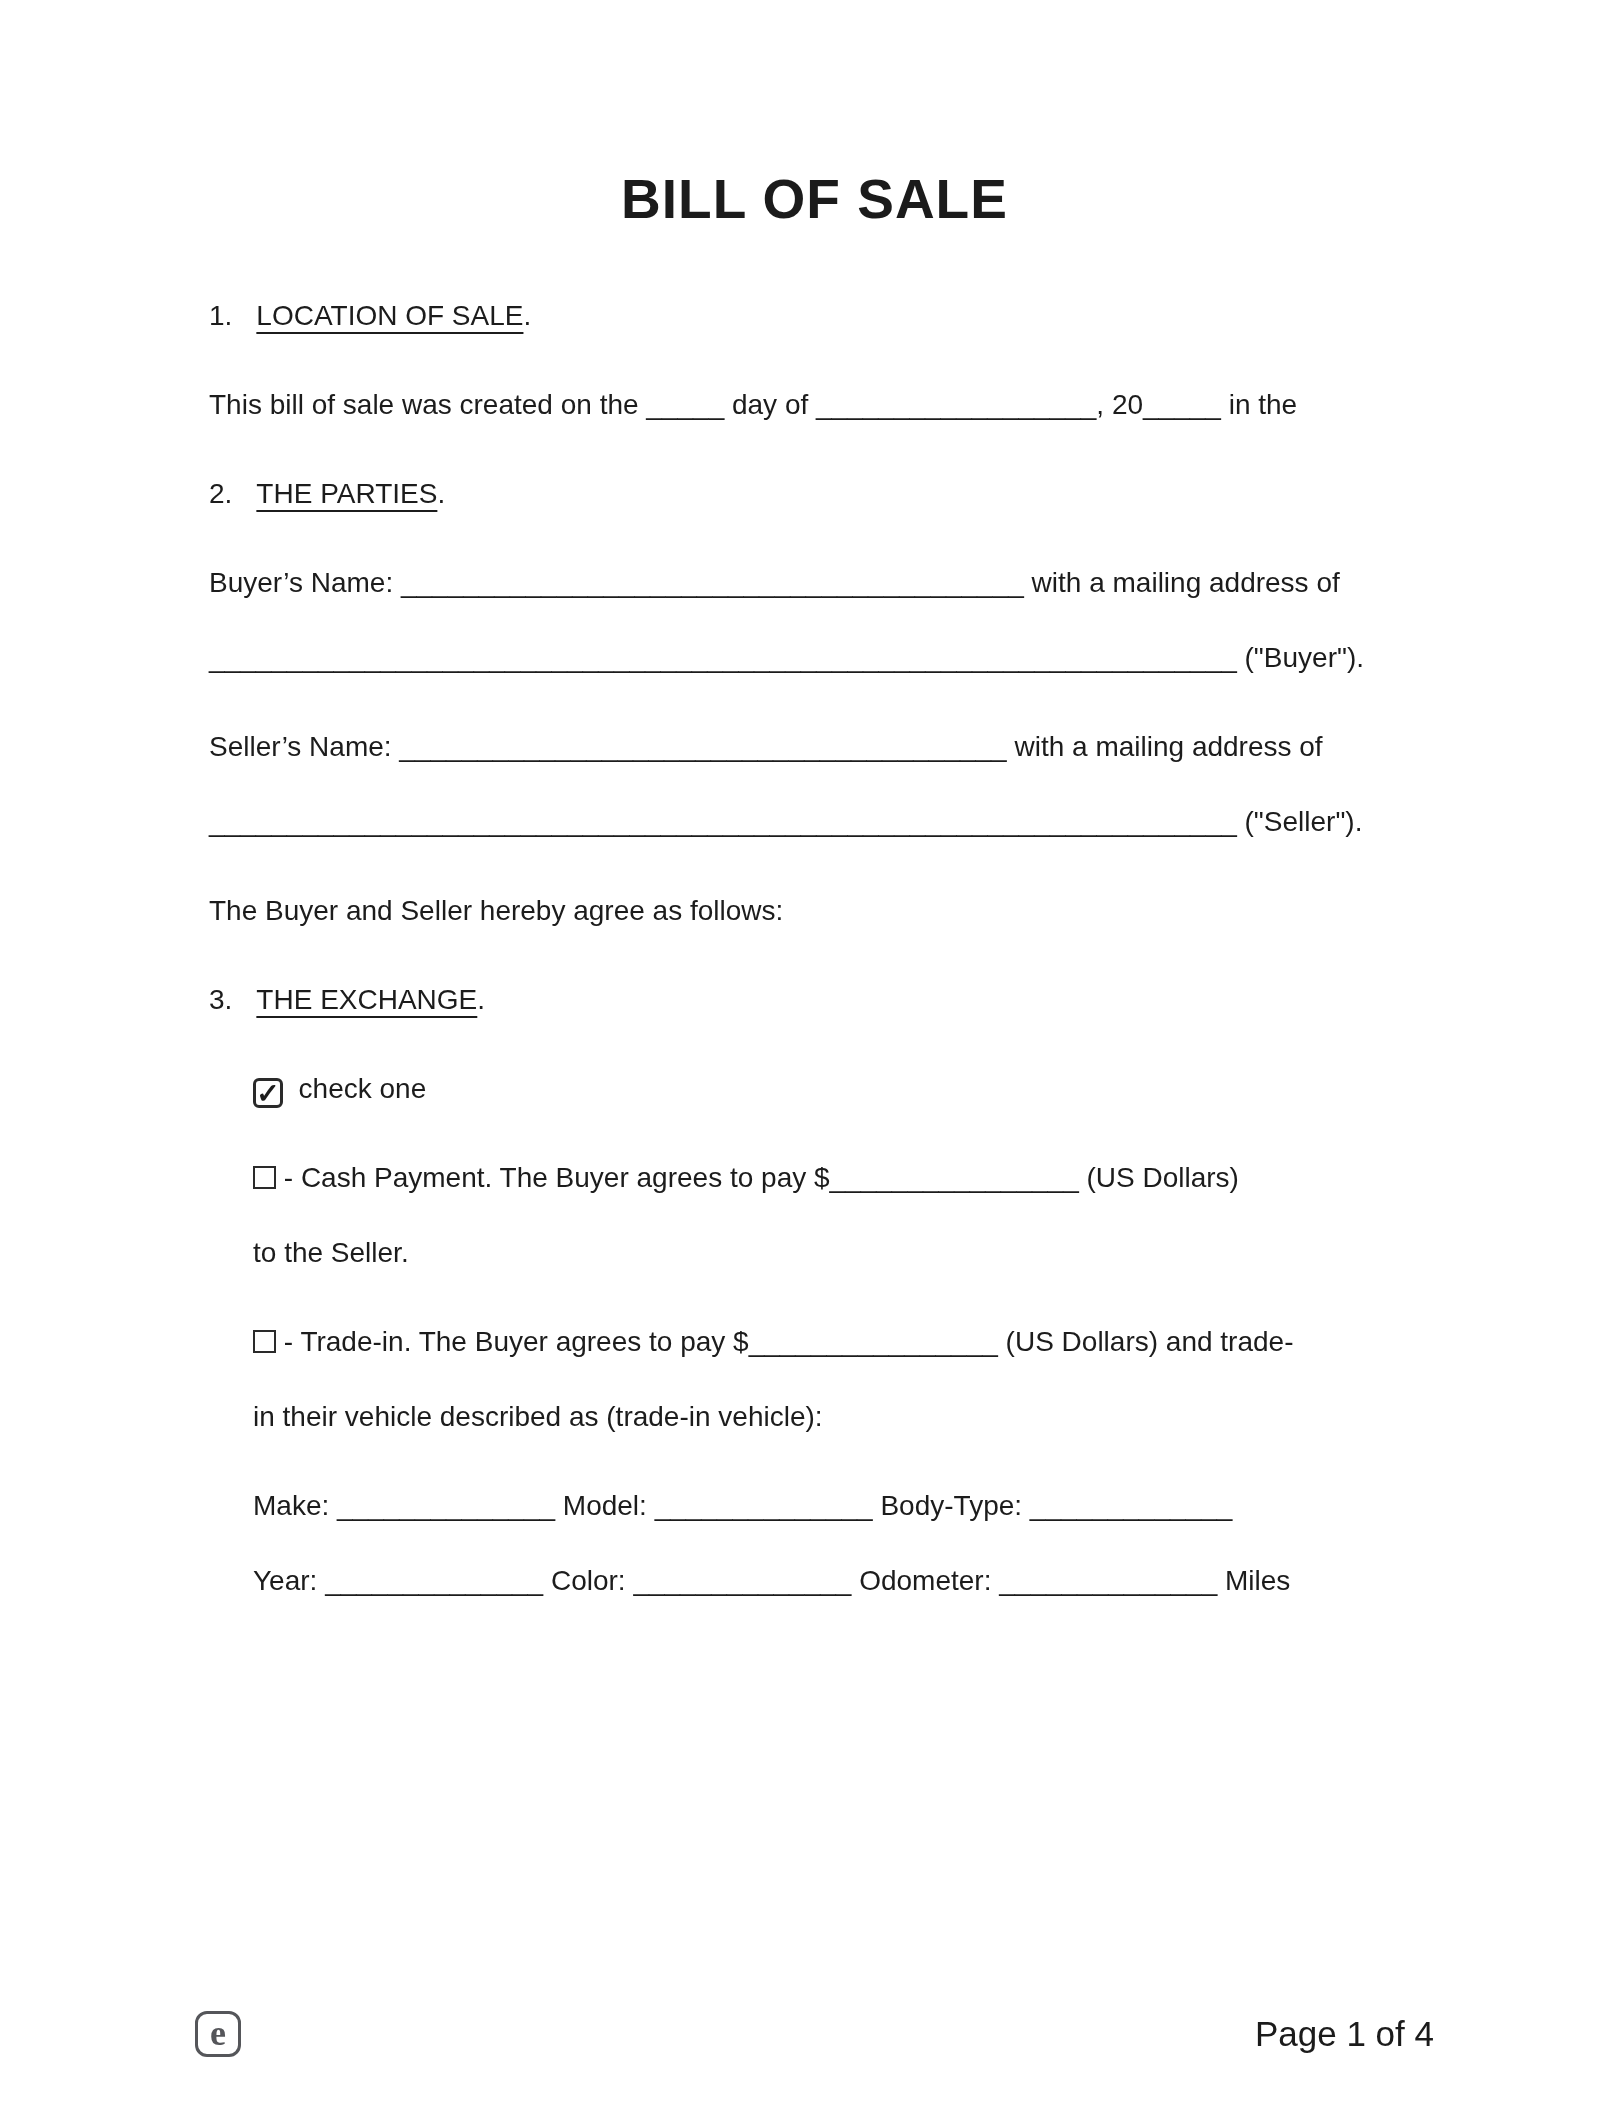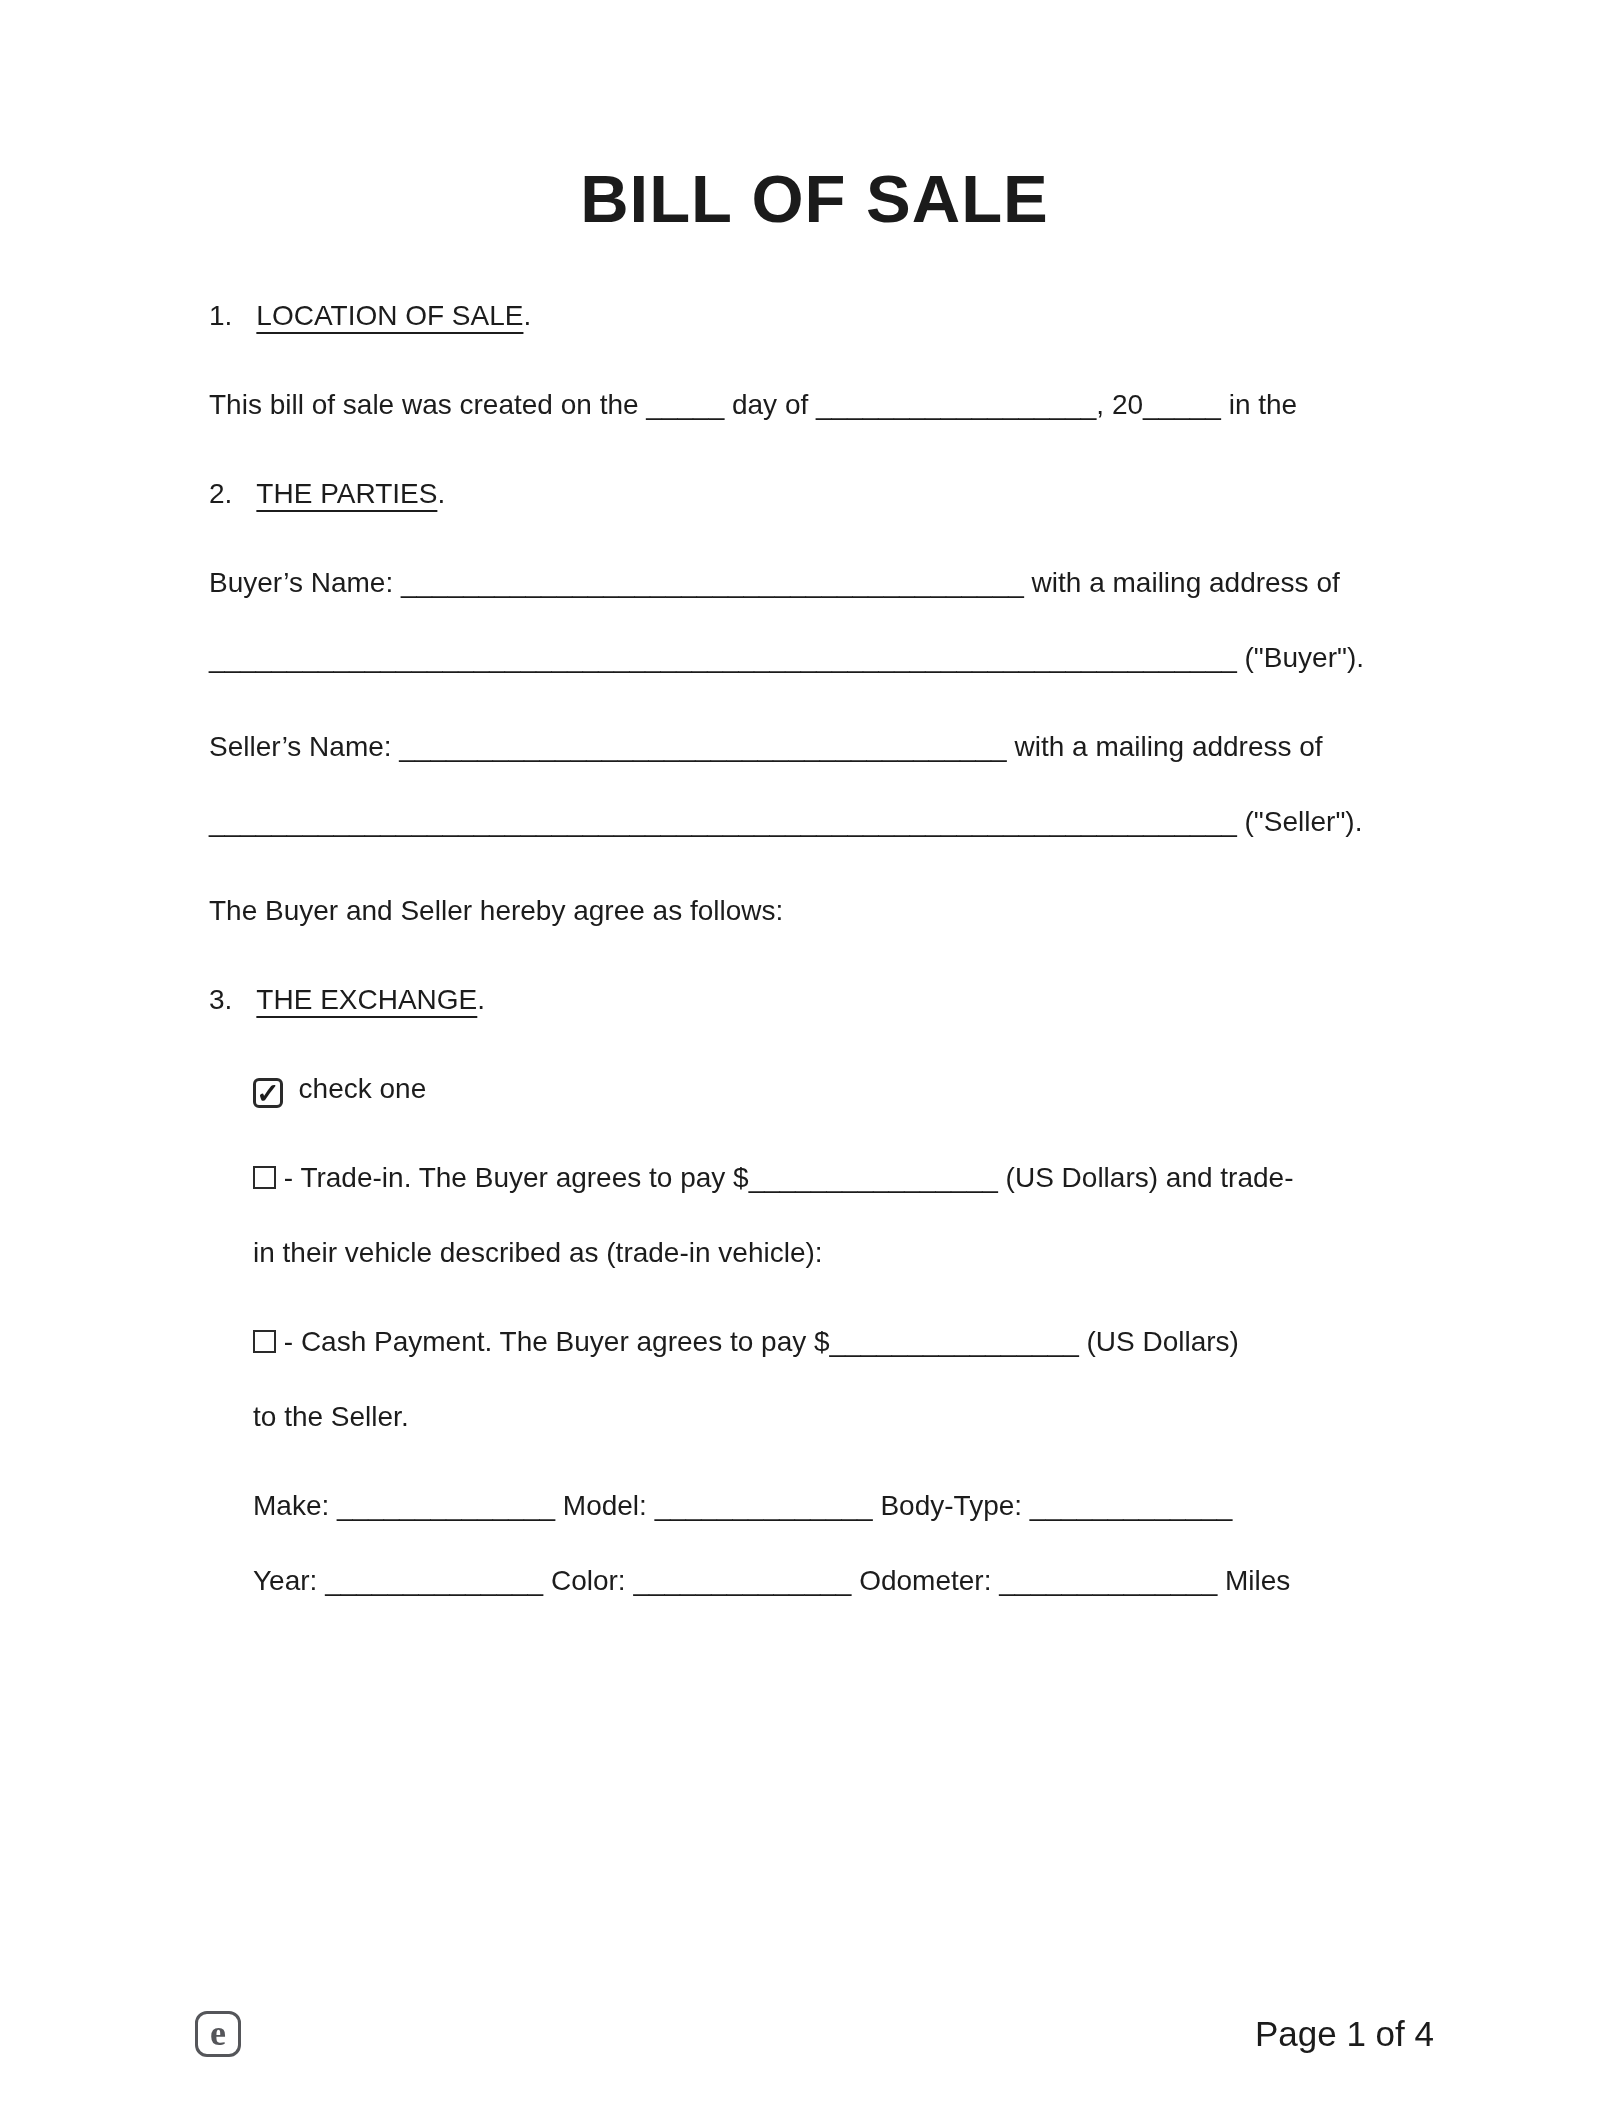--- a/index.html
+++ b/index.html
@@ -13,21 +13,21 @@
     overflow: hidden;
   }
   .page {
     width: 100%;
     height: 100%;
     padding: 168px 190px 0 195px;
     position: relative;
   }
   .title {
     text-align: center;
-    font-size: 67px;
+    font-size: 55px;
     font-weight: bold;
     letter-spacing: 1px;
     line-height: 62px;
     margin-bottom: 48px;
     color: #1b1b1b;
   }
   .doc {
     font-size: 28px;
     line-height: 75px;
   }
@@ -112,26 +112,26 @@
       <div class="block para">
         <div class="line"><span>The Buyer and Seller hereby agree as follows:</span></div>
       </div>
       <div class="block heading">
         <div class="line"><span class="h-num">3.</span><span class="h-text">THE EXCHANGE</span><span class="h-suffix">.</span></div>
       </div>
       <div class="block para indent">
         <div class="line"><span class="cb checked">✓</span><span>  check one</span></div>
       </div>
       <div class="block para indent">
+        <div class="line"><span class="cb"></span><span> - </span><span class="b">Cash Payment</span><span>. The Buyer agrees to pay $________________ (US Dollars)</span></div>
+        <div class="line"><span>to the Seller.</span></div>
+      </div>
+      <div class="block para indent">
         <div class="line"><span class="cb"></span><span> - </span><span class="b">Trade-in</span><span>. The Buyer agrees to pay $________________ (US Dollars) and trade-</span></div>
         <div class="line"><span>in their vehicle described as (trade-in vehicle):</span></div>
-      </div>
-      <div class="block para indent">
-        <div class="line"><span class="cb"></span><span> - </span><span class="b">Cash Payment</span><span>. The Buyer agrees to pay $________________ (US Dollars)</span></div>
-        <div class="line"><span>to the Seller.</span></div>
       </div>
       <div class="block para indent">
         <div class="line"><span>Make: ______________ Model: ______________ Body-Type: _____________</span></div>
         <div class="line"><span>Year: ______________ Color: ______________ Odometer: ______________ Miles</span></div>
       </div>
     </div>
 
   <div class="footer">
     <div class="logo-box">
       <span>e</span>

